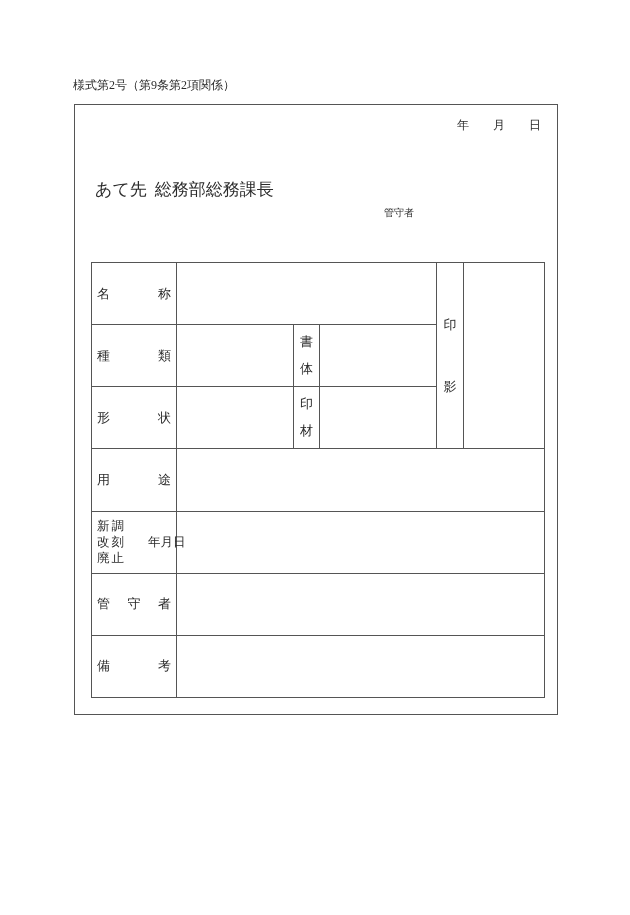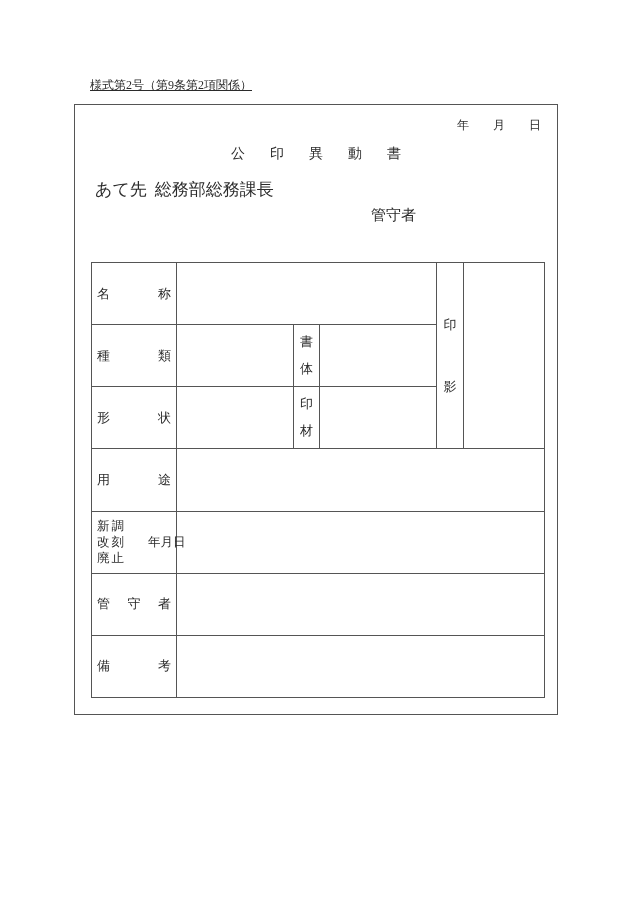--- a/index.html
+++ b/index.html
@@ -5,22 +5,22 @@
   html, body { margin: 0; padding: 0; }
   body {
     width: 630px; height: 915px;
     background: #ffffff;
     position: relative;
     font-family: "Liberation Serif", "DejaVu Serif", serif;
     color: #2b2b2b;
     overflow: hidden;
   }
   .form-number {
-    position: absolute; left: 90px; top: 78px;
-    font-size: 12px; line-height: 15px; white-space: nowrap; text-decoration: underline;
+    position: absolute; left: 73px; top: 78px;
+    font-size: 12px; line-height: 15px; white-space: nowrap;
   }
   .form-box {
     position: absolute; left: 74px; top: 104px;
     width: 482px; height: 609px;
     border: 1px solid #555;
     background: #fff;
   }
   .date-line {
     position: absolute; top: 12px; right: 16px;
     font-size: 12px; white-space: nowrap; font-family: Liberation Serif, serif;
@@ -28,22 +28,22 @@
   .title-row {
     position: absolute; top: 40px; left: 0; right: 0;
     text-align: center; font-size: 14px;
   }
   .title-row .title-text { letter-spacing: 25px; margin-right: -25px; }
   .addressee-line {
     position: absolute; top: 73px; left: 20px;
     font-size: 17px; display: flex; gap: 8px; white-space: nowrap;
   }
   .custodian-line {
-    position: absolute; top: 101px; left: 296px;
-    font-size: 15px; white-space: nowrap;
+    position: absolute; top: 101px; left: 309px;
+    font-size: 10px; white-space: nowrap;
   }
   .notice-line {
     position: absolute; top: 133px; left: 19px;
     font-size: 12px; white-space: nowrap;
   }
   table.form-table {
     position: absolute; left: 16px; top: 157px;
     width: 453px; height: 436px;
     border-collapse: collapse; table-layout: fixed;
   }
@@ -72,23 +72,20 @@
 </style>
 </head>
 <body>
 
 <div class="form-number">様式第2号（第9条第2項関係）</div>
 
 <div class="form-box">
 
   <div class="date-line">年　　月　　日</div>
 
-  <div class="title-row">
-    <span class="title-text">公印異動書</span>
-  </div>
 
   <div class="addressee-line">
     <span>あて先</span>
     <span>総務部総務課長</span>
   </div>
 
   <div class="custodian-line">管守者</div>
 
 
   <table class="form-table">

